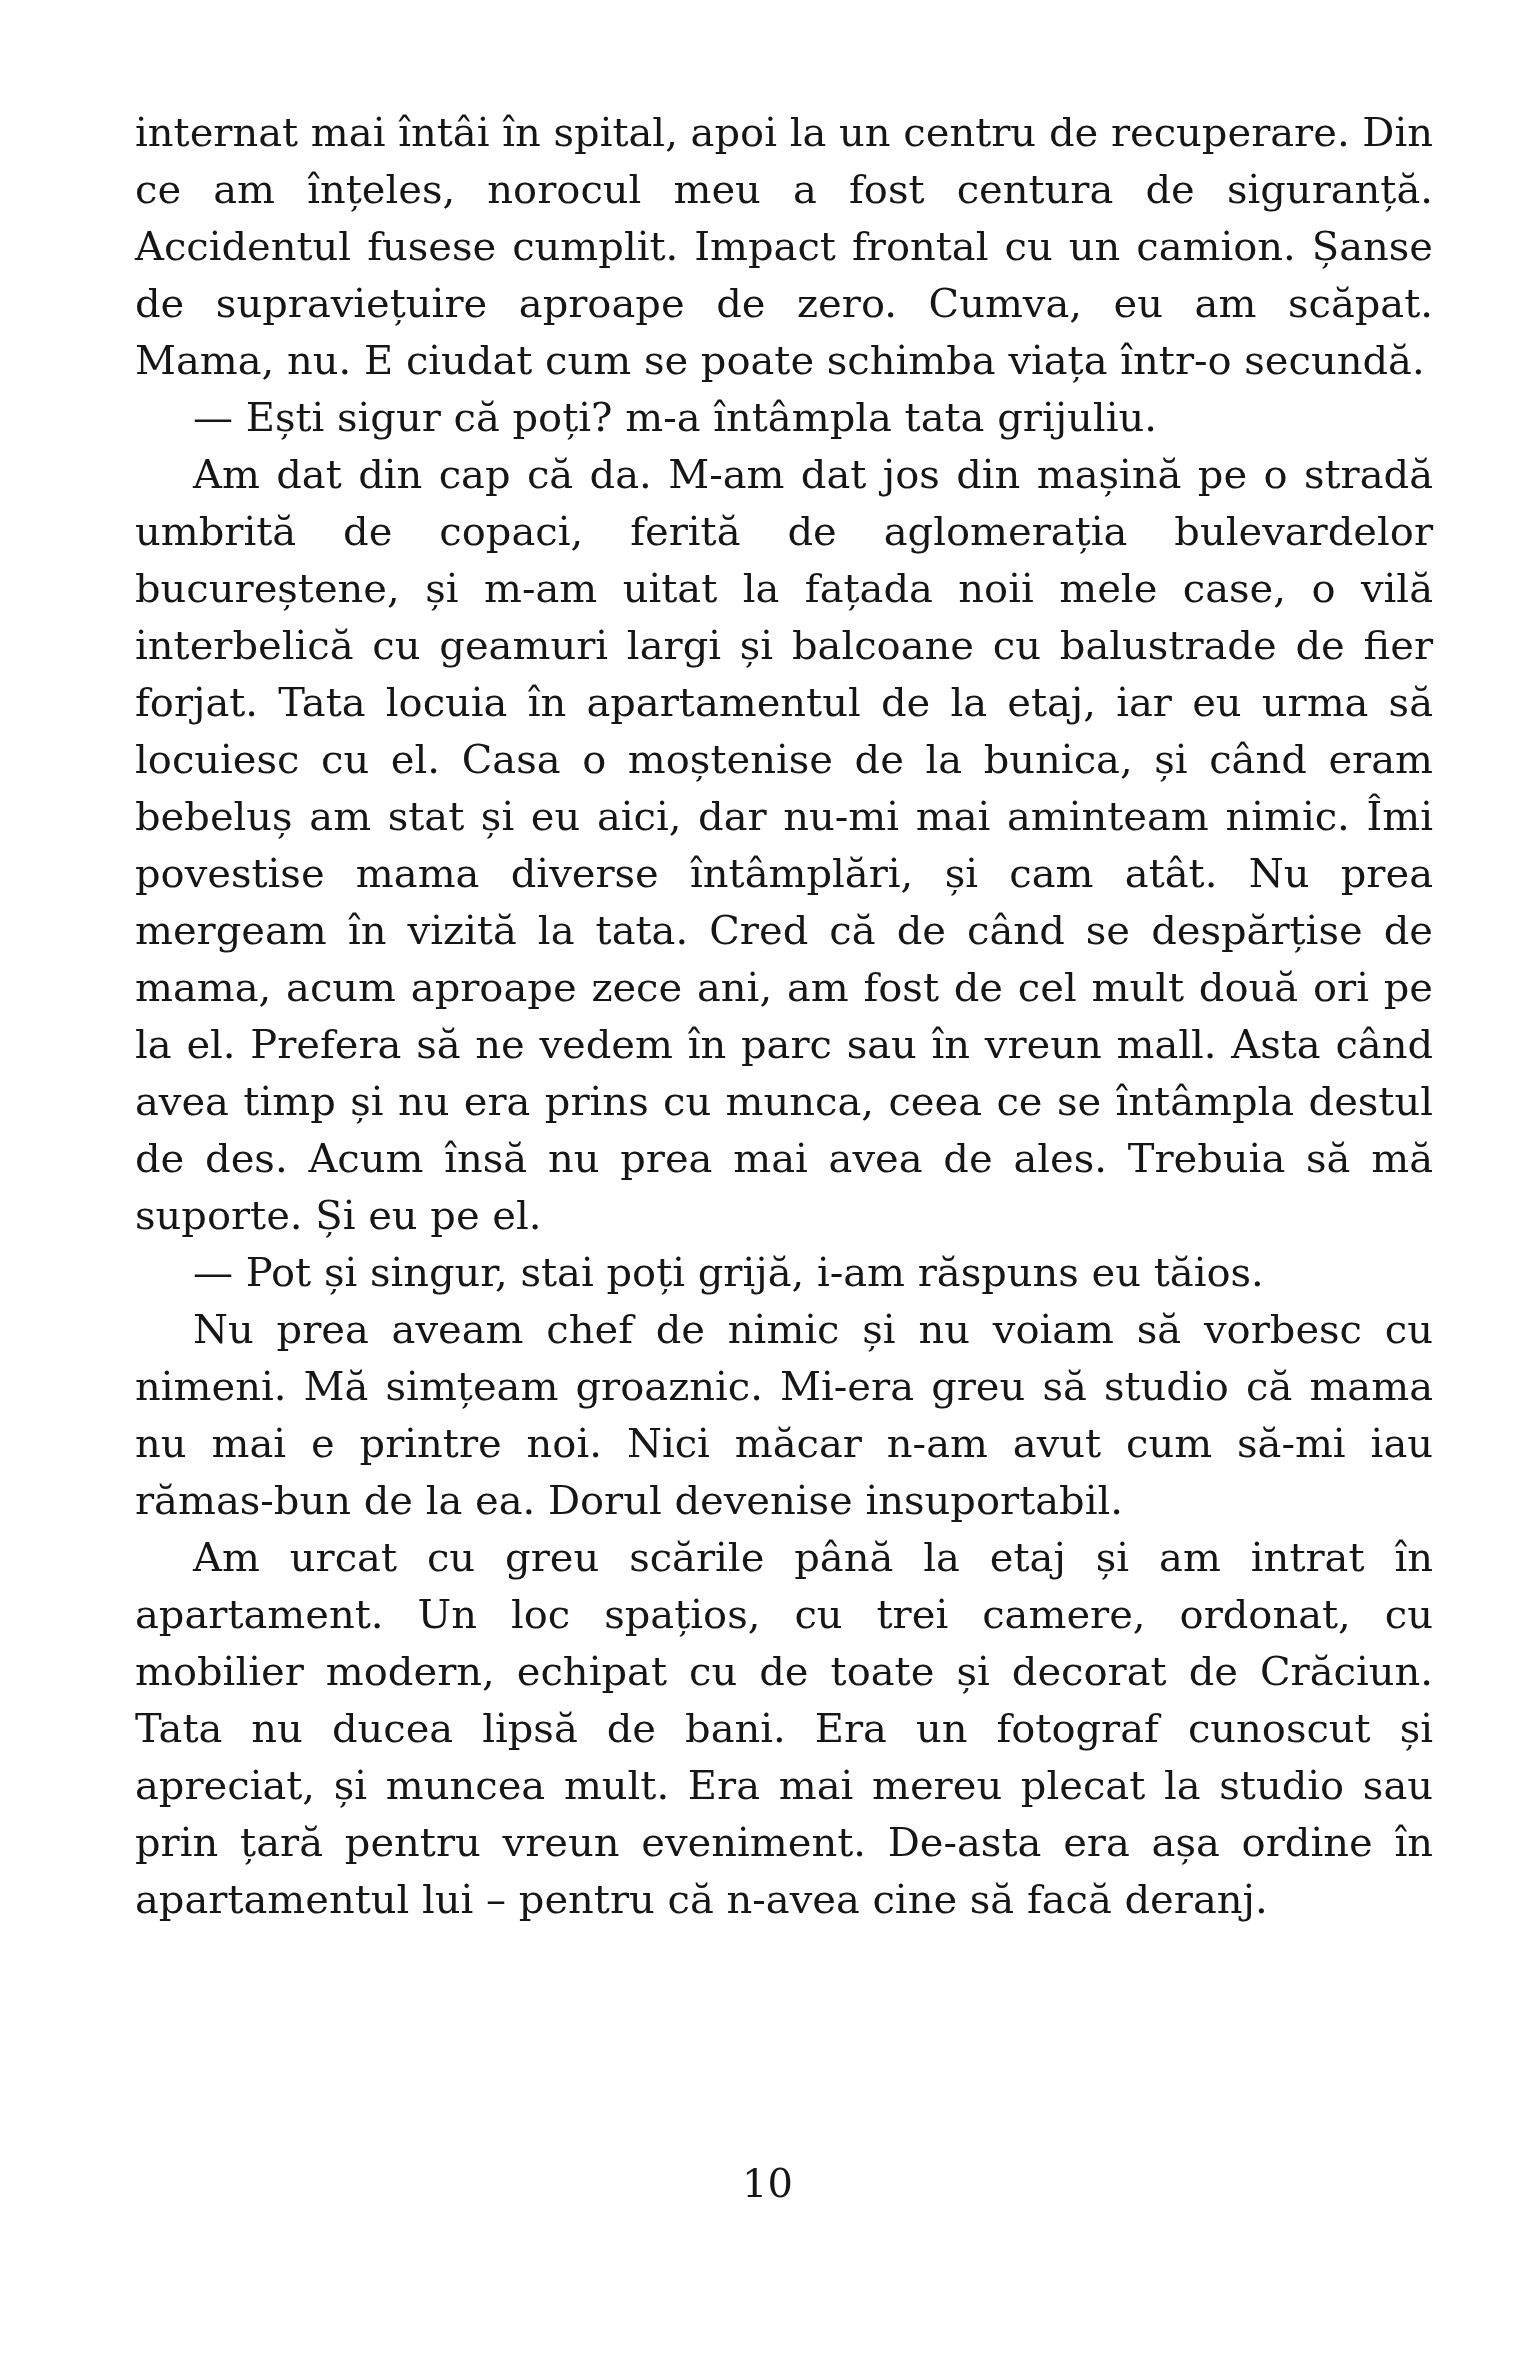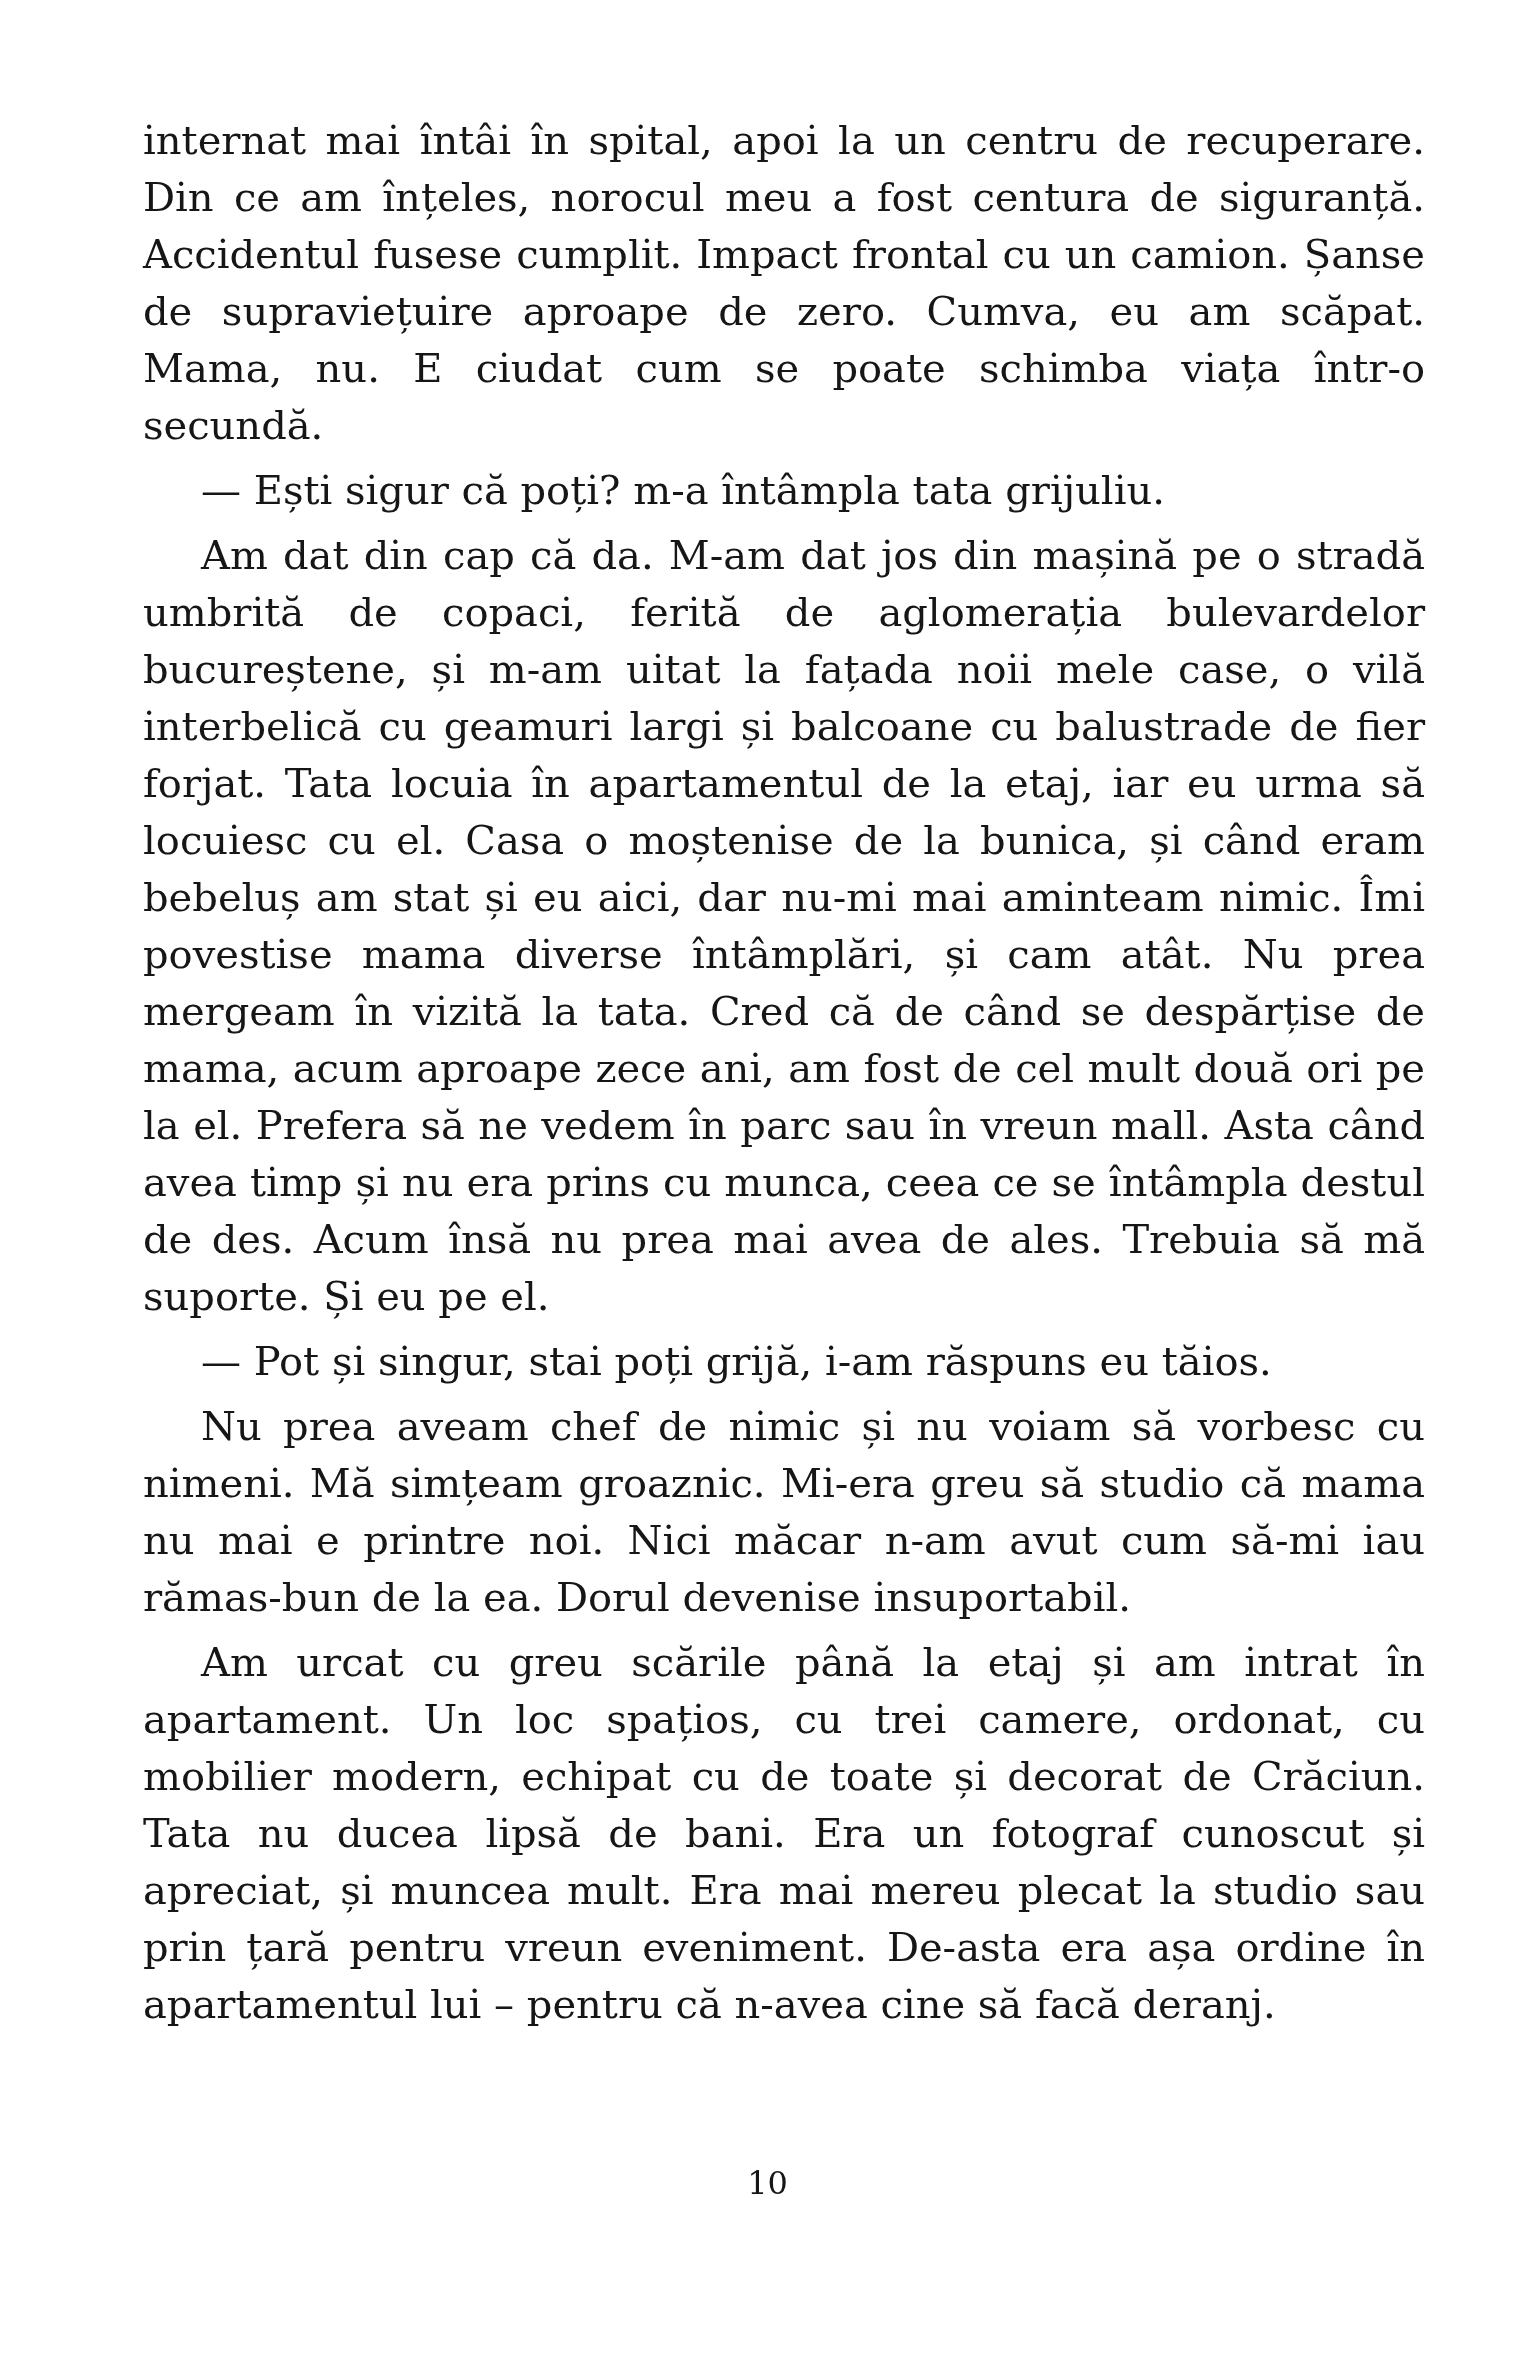--- a/index.html
+++ b/index.html
@@ -20,34 +20,34 @@
       font-size: 40px;
       line-height: 57px;
       -webkit-hyphens: auto;
       hyphens: auto;
     }
     .text-block {
       width: 100%;
       text-align: justify;
     }
     .text-block p {
-      margin: 8px;
+      margin: 0;
       padding: 0;
       text-indent: 0;
     }
     .text-block p.indent {
       text-indent: 58px;
     }
     .page-number {
       position: absolute;
       left: 0;
       right: 0;
       top: 2155px;
       text-align: center;
-      font-size: 32px;
+      font-size: 40px;
       color: #161616;
     }
   </style>
 </head>
 <body>
 
 <div class="book-page">
   <div class="text-block">
     <p>internat mai întâi în spital, apoi la un centru de recuperare. Din ce am înțeles, norocul meu a fost centura de siguranță. Accidentul fusese cumplit. Impact frontal cu un camion. Șanse de supraviețuire aproape de zero. Cumva, eu am scăpat. Mama, nu. E ciudat cum se poate schimba viața într-o secundă.</p>
     <p class="indent">— Ești sigur că poți? m-a întâmpla tata grijuliu.</p>

